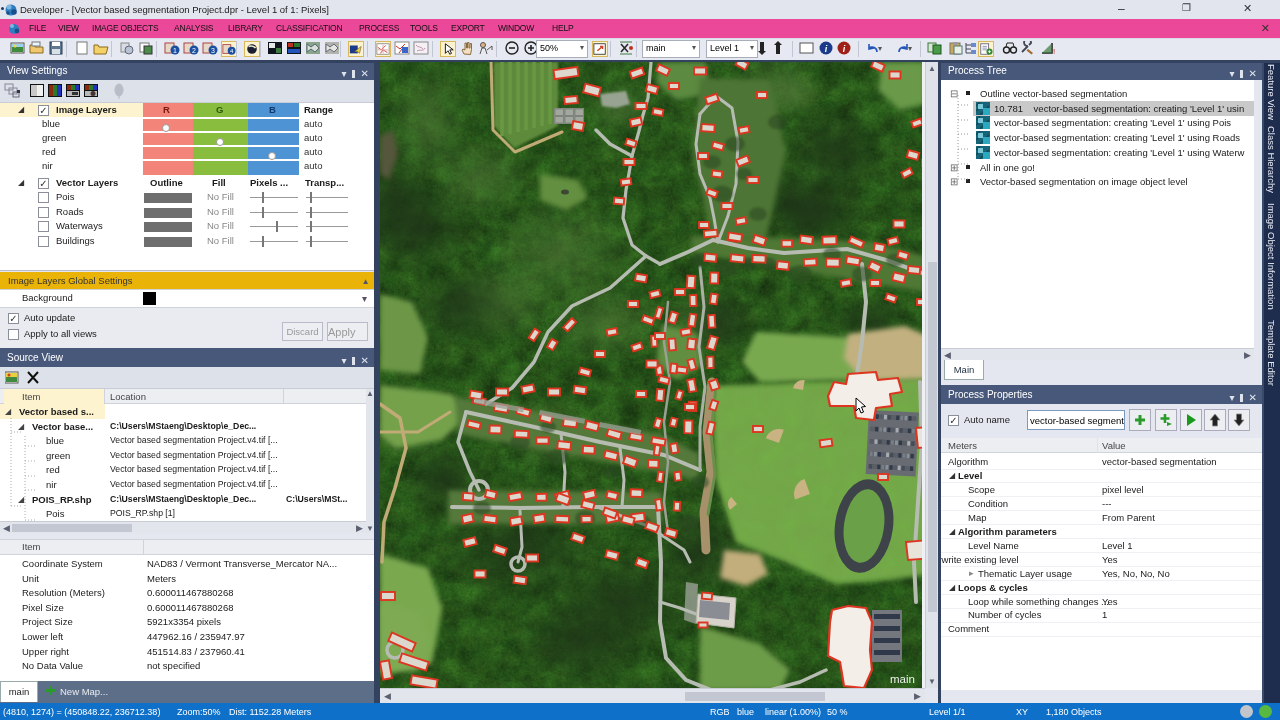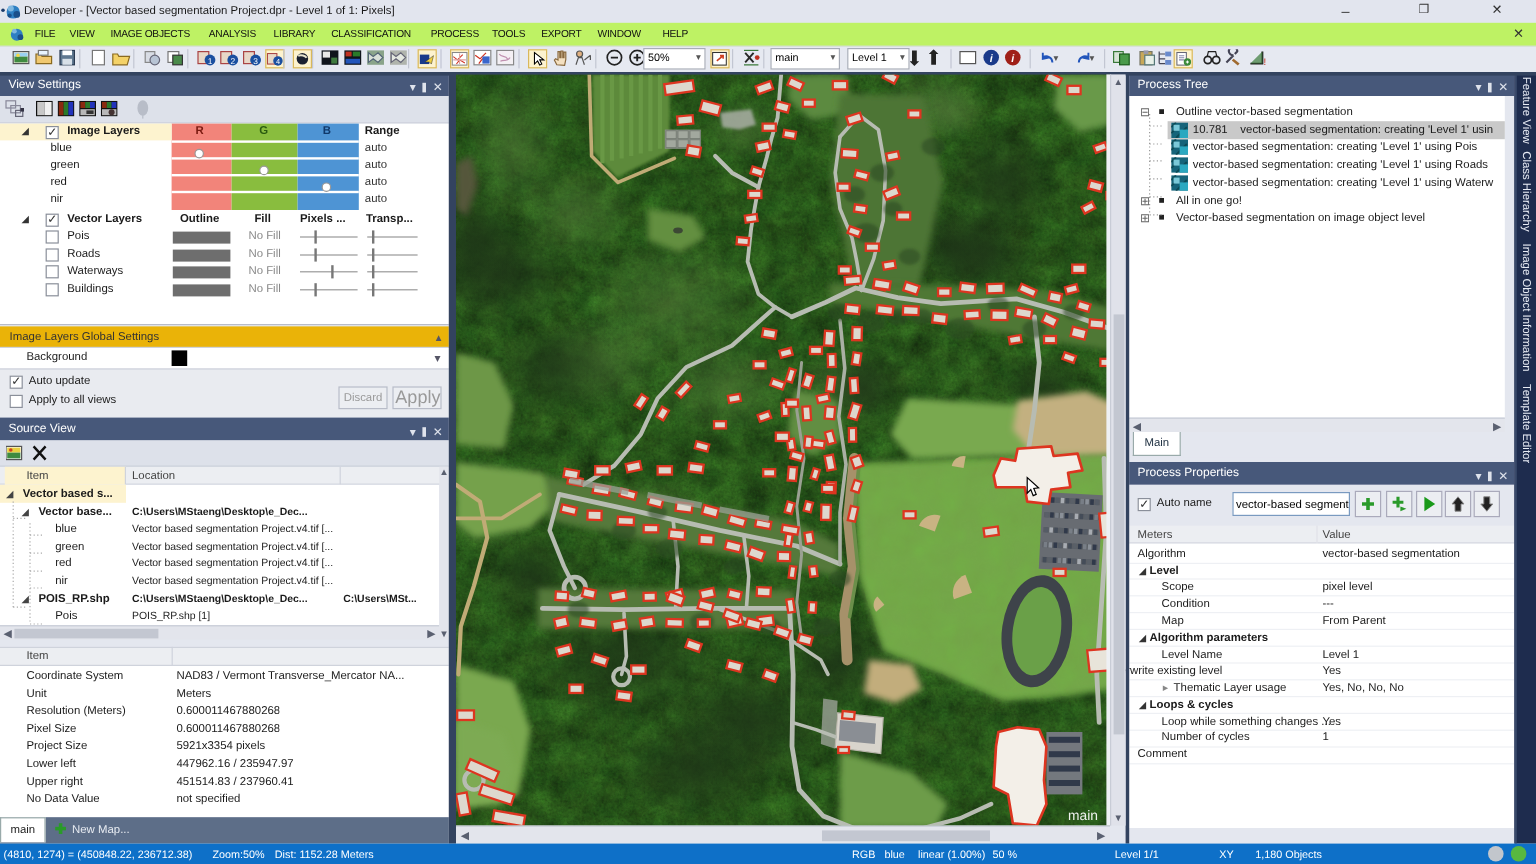--- a/index.html
+++ b/index.html
@@ -1,17 +1,17 @@
 <!DOCTYPE html>
 <html><head><meta charset="utf-8"><style>
 * { margin:0; padding:0; box-sizing:border-box; }
 body { width:1280px; height:720px; font-family:"Liberation Sans",sans-serif; overflow:hidden; background:#e4e7ef; position:relative; }
 .abs { position:absolute; }
 #titlebar { left:0; top:0; width:1280px; height:19px; background:#e2e5ee; color:#1a1a1a; font-size:9.5px; }
-#menubar { left:0; top:19px; width:1280px; height:20px; background:#bef264; color:#111; font-size:8.5px; border-bottom:1px solid #d8dbe4;}
+#menubar { left:0; top:19px; width:1280px; height:20px; background:#ec4899; color:#111; font-size:8.5px; border-bottom:1px solid #d8dbe4;}
 .menu-item { position:absolute; top:4px; letter-spacing:-0.2px; }
 #toolbar { left:0; top:39px; width:1280px; height:22px; background:#e6e9f1; }
 .tbi { position:absolute; top:2px; height:16px; font-size:10px; }
 .tsep { position:absolute; top:2px; width:1px; height:16px; background:#c2c6d2; }
 .panel-title { position:absolute; height:19px; background:#47587a; color:#fff; font-size:10px; line-height:19px; padding-left:7px; }
 .pt-btns { position:absolute; right:5px; top:3px; color:#dfe3ec; font-size:10px;}
 .pin { display:inline-block; width:3px; height:8px; background:#dfe3ec; position:relative; top:1px;}
 .whitebox { position:absolute; background:#fff; border:1px solid #b8bcc8; }
 .grayhdr { background:#eab308; border-bottom:1px solid #cfd3dc; color:#333; }
 .row { position:absolute; font-size:9.5px; color:#1a1a1a; white-space:nowrap; }
@@ -364,21 +364,21 @@
 <div class="whitebox" style="left:0;top:290px;width:374px;height:17px;border:none"></div>
 <div class="row" style="left:22px;top:292px">Background</div>
 <div class="abs" style="left:143px;top:292px;width:13px;height:13px;background:#000"></div>
 <div class="abs" style="left:362px;top:293px;color:#556;font-size:10px">▾</div>
 <div class="abs" style="left:0;top:307px;width:374px;height:41px;background:#e9ebf0;border-top:1px solid #cfd3dc"></div>
 <div class="chk" style="left:8px;top:313px">✓</div>
 <div class="row" style="left:24px;top:312px">Auto update</div>
 <div class="chk" style="left:8px;top:329px"></div>
 <div class="row" style="left:24px;top:328px">Apply to all views</div>
 <div class="abs" style="left:282px;top:322px;width:41px;height:19px;background:#eceef2;border:1px solid #b8bcc8;color:#999;font-size:9.5px;text-align:center;line-height:18px">Discard</div>
-<div class="abs" style="left:327px;top:322px;width:41px;height:19px;background:#eceef2;border:1px solid #b8bcc8;color:#999;font-size:15px;text-align:right;line-height:18px">Apply</div>
+<div class="abs" style="left:327px;top:322px;width:41px;height:19px;background:#eceef2;border:1px solid #b8bcc8;color:#999;font-size:11px;text-align:left;line-height:18px">Apply</div>
 <div class="panel-title abs" style="left:0;top:348px;width:374px">Source View<span class="pt-btns">▾&nbsp;&nbsp;<span class="pin"></span>&nbsp;&nbsp;✕</span></div>
 <div class="abs" style="left:0;top:367px;width:374px;height:22px;background:#dde1ea;border-bottom:1px solid #c8ccd8">
     <svg class="abs" style="left:5px;top:3px" width="16" height="15">
       <rect x="0" y="2" width="13" height="11" fill="#fff" stroke="#555"></rect>
       <rect x="1" y="7" width="11" height="5" fill="#3f8a3f"></rect>
       <rect x="1" y="3" width="11" height="4" fill="#e8d040"></rect>
       <circle cx="4" cy="5" r="1.5" fill="#d04020"></circle>
     </svg>
     <svg class="abs" style="left:26px;top:3px" width="15" height="15">
       <path d="M2 2 L12 13 M12 2 L2 13" stroke="#111" stroke-width="2"></path>

